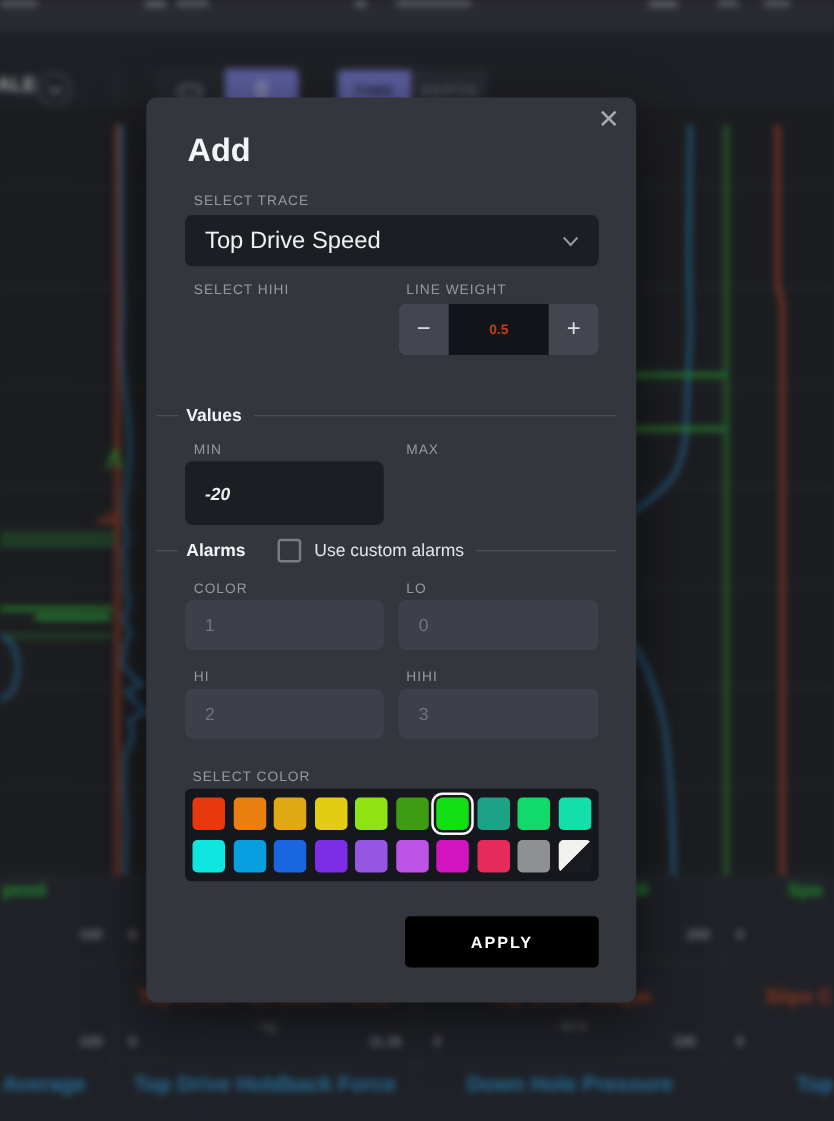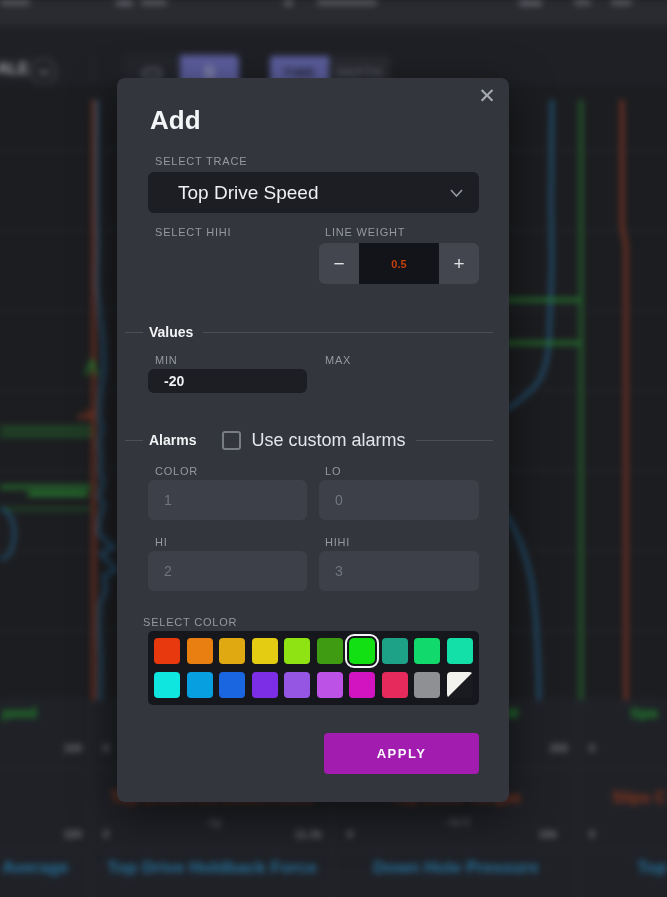--- a/index.html
+++ b/index.html
@@ -57,32 +57,32 @@
   .lw { position:absolute; left:202px; top:165px; width:160px; height:41px; border-radius:6px; overflow:hidden; display:flex; }
   .lw .btn { width:40px; background:#43464e; color:#dfe1e5; display:flex; align-items:center; justify-content:center; font-size:19px; cursor:pointer; }
   .lw .val { flex:1; background:#131419; color:#c2410c; font-size:11px; font-weight:bold; display:flex; align-items:center; justify-content:center; }
 
   .sect { position:absolute; left:8px; right:16px; height:22px; display:flex; align-items:center; }
   .sect .ln { height:1px; background:#4b4f57; }
   .sect .ln.lead { width:18px; margin-right:6px; }
   .sect .ln.fill { flex:1; margin-left:10px; }
   .sect .stitle { font-size:14px; font-weight:bold; color:#f2f3f5; }
   .checkbox { width:19px; height:19px; border:2px solid #787c84; border-radius:3px; margin-left:26px; cursor:pointer; }
-  .cb-label { font-size:18px; color:#e3e5e8; margin-left:10px; }
+  .cb-label { font-size:14px; color:#e3e5e8; margin-left:10px; }
 
   .palette { position:absolute; left:31px; top:553px; width:331px; height:74px; background:#16171c; border-radius:5px;
              display:grid; grid-template-columns:repeat(10,26px); grid-auto-rows:26px; gap:8px 6.5px; padding:7px 6px; }
   .swatch { width:26px; height:26px; border-radius:4px; cursor:pointer; }
   .swatch.selected { outline:2px solid #f5f6f7; outline-offset:2px; border-radius:5px; }
   .swatch.split { background:linear-gradient(to bottom right, #f2f2ef 49.5%, #1a1b20 50.5%); }
 
   .btn-row { position:absolute; left:31px; top:655px; width:331px; height:41px; }
   .btn-cancel { position:absolute; left:0; top:0; width:165px; height:41px; background:transparent; border:1px solid #53565e; border-radius:4px;
                 color:#c6c9cf; font-size:13px; font-weight:bold; letter-spacing:1.5px; font-family:"Liberation Sans",sans-serif; cursor:pointer; }
-  .btn-apply { position:absolute; left:176px; top:0; width:155px; height:41px; background:#a21caf; border:none; border-radius:4px;
+  .btn-apply { position:absolute; left:176px; top:0; width:155px; height:41px; background:#000000; border:none; border-radius:4px;
                color:#fdfdff; font-size:13px; font-weight:bold; letter-spacing:1.5px; font-family:"Liberation Sans",sans-serif; cursor:pointer; }
 </style>
 </head>
 <body>
 
 <div class="screen">
 
   <div class="bg">
     <div class="topbar">
       <div class="tbicon" style="left:10px;width:30px;height:5px;"></div>
@@ -184,21 +184,21 @@
     <div class="btitle" style="left:637px;top:858px;">Top</div>
   </div>
 
   <div class="overlay"></div>
 
   <div class="modal">
     <div class="close-btn">✕</div>
     <div class="m-title">Add</div>
 
     <div class="flabel" style="left:38px;top:77px;">SELECT TRACE</div>
-    <div class="dd" style="left:31px;top:94px;width:331px;height:41px;padding:0 16px 0 30px;font-size:19px;">
+    <div class="dd" style="left:31px;top:94px;width:331px;height:41px;padding:0 16px 0 16px;font-size:19px;">
       <span style="flex:1;">Top Drive Speed</span>
       <svg class="chev" width="13" height="8" viewBox="0 0 13 8">
           <path d="M1 1 L6.5 7 L12 1" stroke="#9599a1" stroke-width="1.6" fill="none"></path>
         </svg>
     </div>
 
     <div class="flabel" style="left:38px;top:148px;">SELECT HIHI</div>
     <div class="flabel" style="left:208px;top:148px;">LINE WEIGHT</div>
     <div class="lw">
       <div class="btn">−</div>
@@ -206,39 +206,39 @@
       <div class="btn">+</div>
     </div>
 
     <div class="sect" style="top:243px;">
       <div class="ln lead"></div>
       <div class="stitle">Values</div>
       <div class="ln fill"></div>
     </div>
     <div class="flabel" style="left:38px;top:276px;">MIN</div>
     <div class="flabel" style="left:208px;top:276px;">MAX</div>
-    <input class="inp" style="left: 31px; top: 291px; width: 159px; height: 24px;" value="-20">
+    <input class="inp" style="left: 31px; top: 291px; width: 159px; height: 51px; font-style: italic;" value="-20">
 
     <div class="sect" style="top:351px;">
       <div class="ln lead"></div>
       <div class="stitle">Alarms</div>
       <div class="checkbox"></div>
       <div class="cb-label">Use custom alarms</div>
       <div class="ln fill"></div>
     </div>
     <div class="flabel" style="left:38px;top:387px;">COLOR</div>
     <div class="flabel" style="left:208px;top:387px;">LO</div>
     <input class="inp disabled" style="left: 31px; top: 402px; width: 159px; height: 40px;" placeholder="1">
     <input class="inp disabled" style="left: 202px; top: 402px; width: 160px; height: 40px;" placeholder="0">
     <div class="flabel" style="left:38px;top:458px;">HI</div>
     <div class="flabel" style="left:208px;top:458px;">HIHI</div>
     <input class="inp disabled" style="left: 31px; top: 473px; width: 159px; height: 40px;" placeholder="2">
     <input class="inp disabled" style="left: 202px; top: 473px; width: 160px; height: 40px;" placeholder="3">
 
-    <div class="flabel" style="left:26px;top:538px;">SELECT COLOR</div>
+    <div class="flabel" style="left:37px;top:538px;">SELECT COLOR</div>
     <div class="palette">
         <div class="swatch" style="background: rgb(232, 56, 13);"></div>
         <div class="swatch" style="background: rgb(232, 127, 16);"></div>
         <div class="swatch" style="background: rgb(224, 169, 18);"></div>
         <div class="swatch" style="background: rgb(227, 204, 18);"></div>
         <div class="swatch" style="background: rgb(143, 227, 18);"></div>
         <div class="swatch" style="background: rgb(63, 156, 18);"></div>
         <div class="swatch selected" style="background: rgb(18, 224, 18);"></div>
         <div class="swatch" style="background: rgb(30, 162, 135);"></div>
         <div class="swatch" style="background: rgb(18, 217, 107);"></div>

